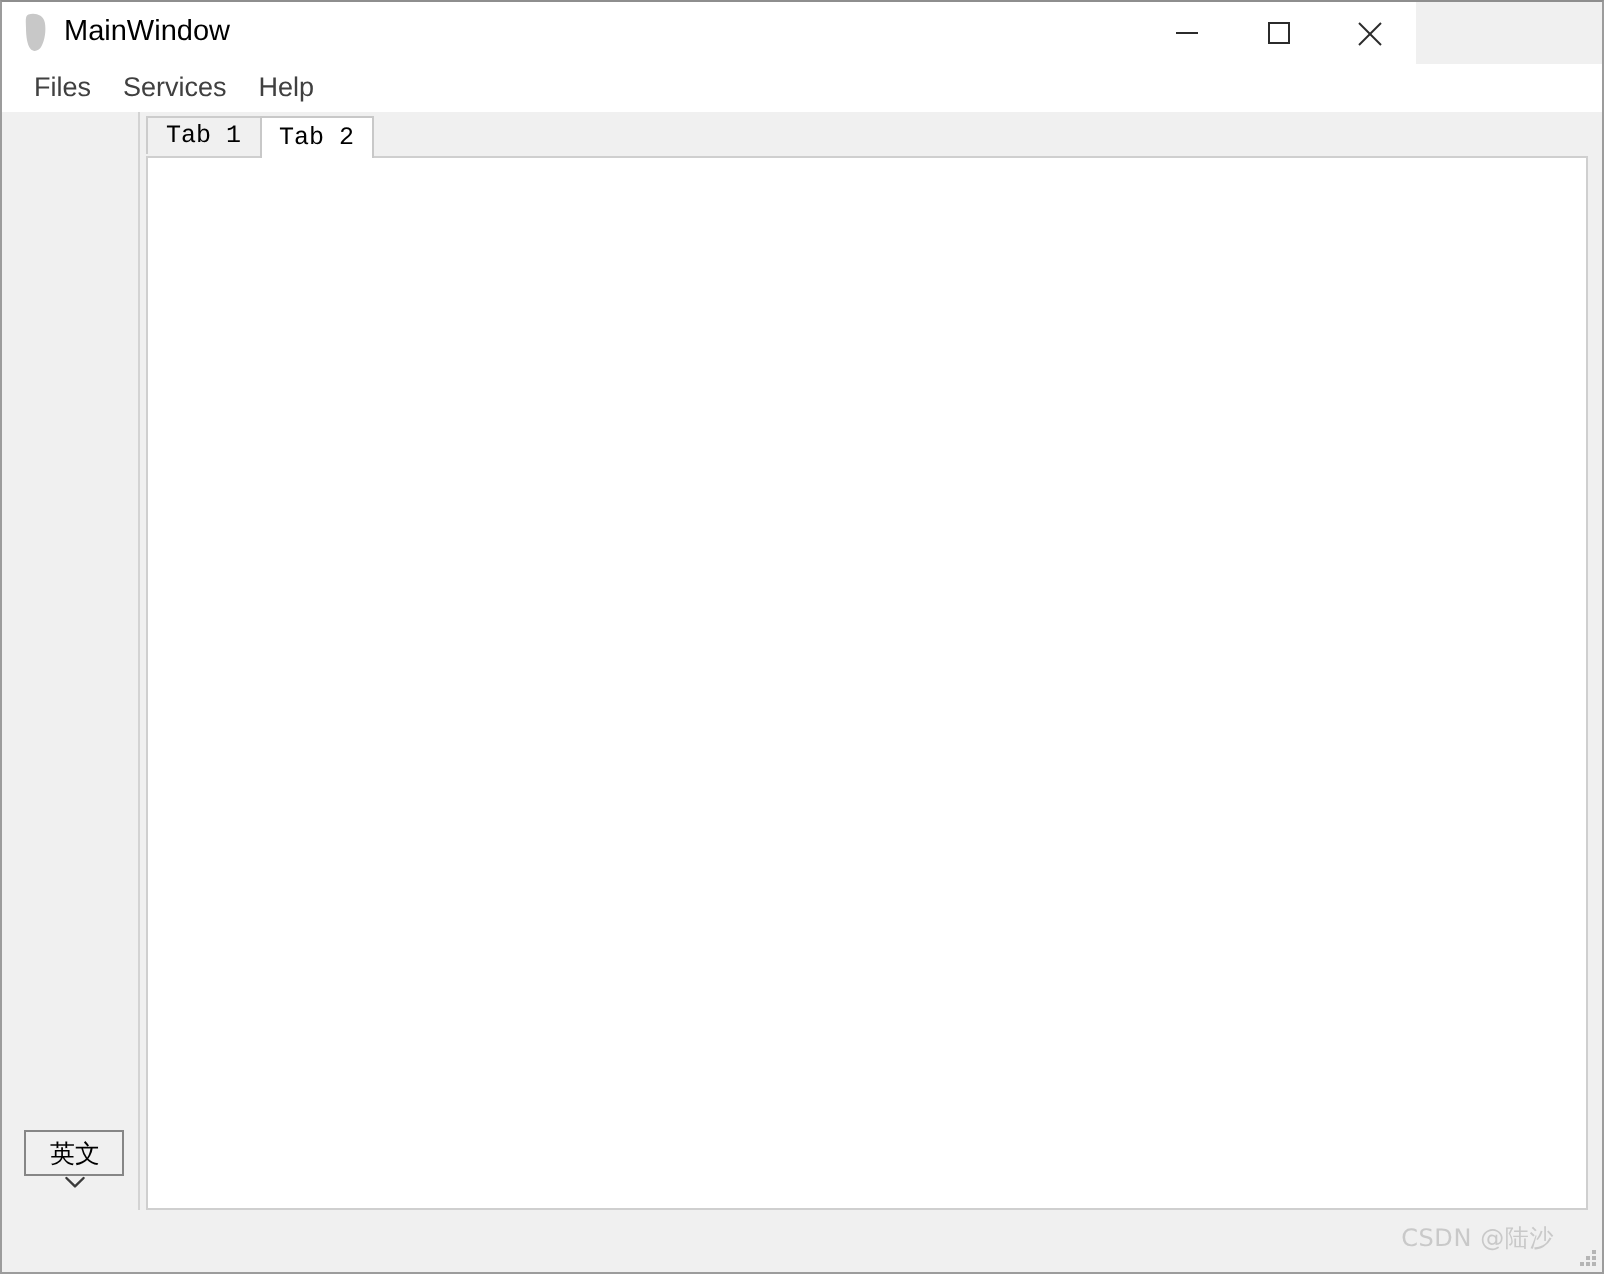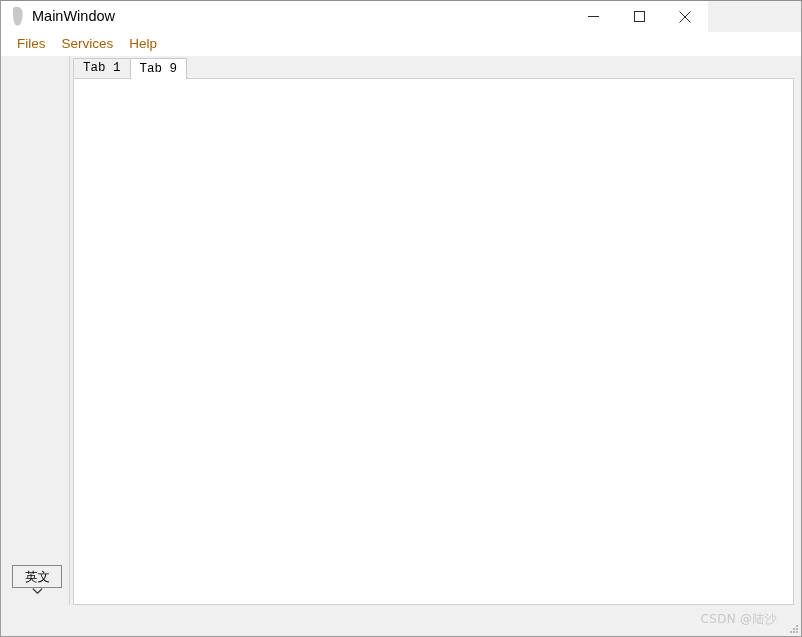--- a/index.html
+++ b/index.html
@@ -85,21 +85,21 @@
     width: 800px;
     height: 24px;
     background: #ffffff;
     display: flex;
     align-items: center;
     padding-left: 8px;
     box-sizing: border-box;
   }
   .menu-item {
     font-size: 13.5px;
-    color: #a16207;
+    color: #404040;
     padding: 2px 8px 3px 8px;
     white-space: nowrap;
     font-family: "Liberation Sans", sans-serif;
   }
 
   
   .central {
     position: absolute;
     left: 0;
     top: 55px;
@@ -284,21 +284,21 @@
           </svg>
         </span>
       </div>
 
     </div>
 
     <div class="tabwidget">
 
       <div class="tabbar">
         <div class="tab inactive">Tab 1</div>
-        <div class="tab active">Tab 9</div>
+        <div class="tab active">Tab 2</div>
       </div>
 
       <div class="tabpane"></div>
 
     </div>
 
   </div>
 
   <div class="watermark">CSDN @陆沙</div>
 

